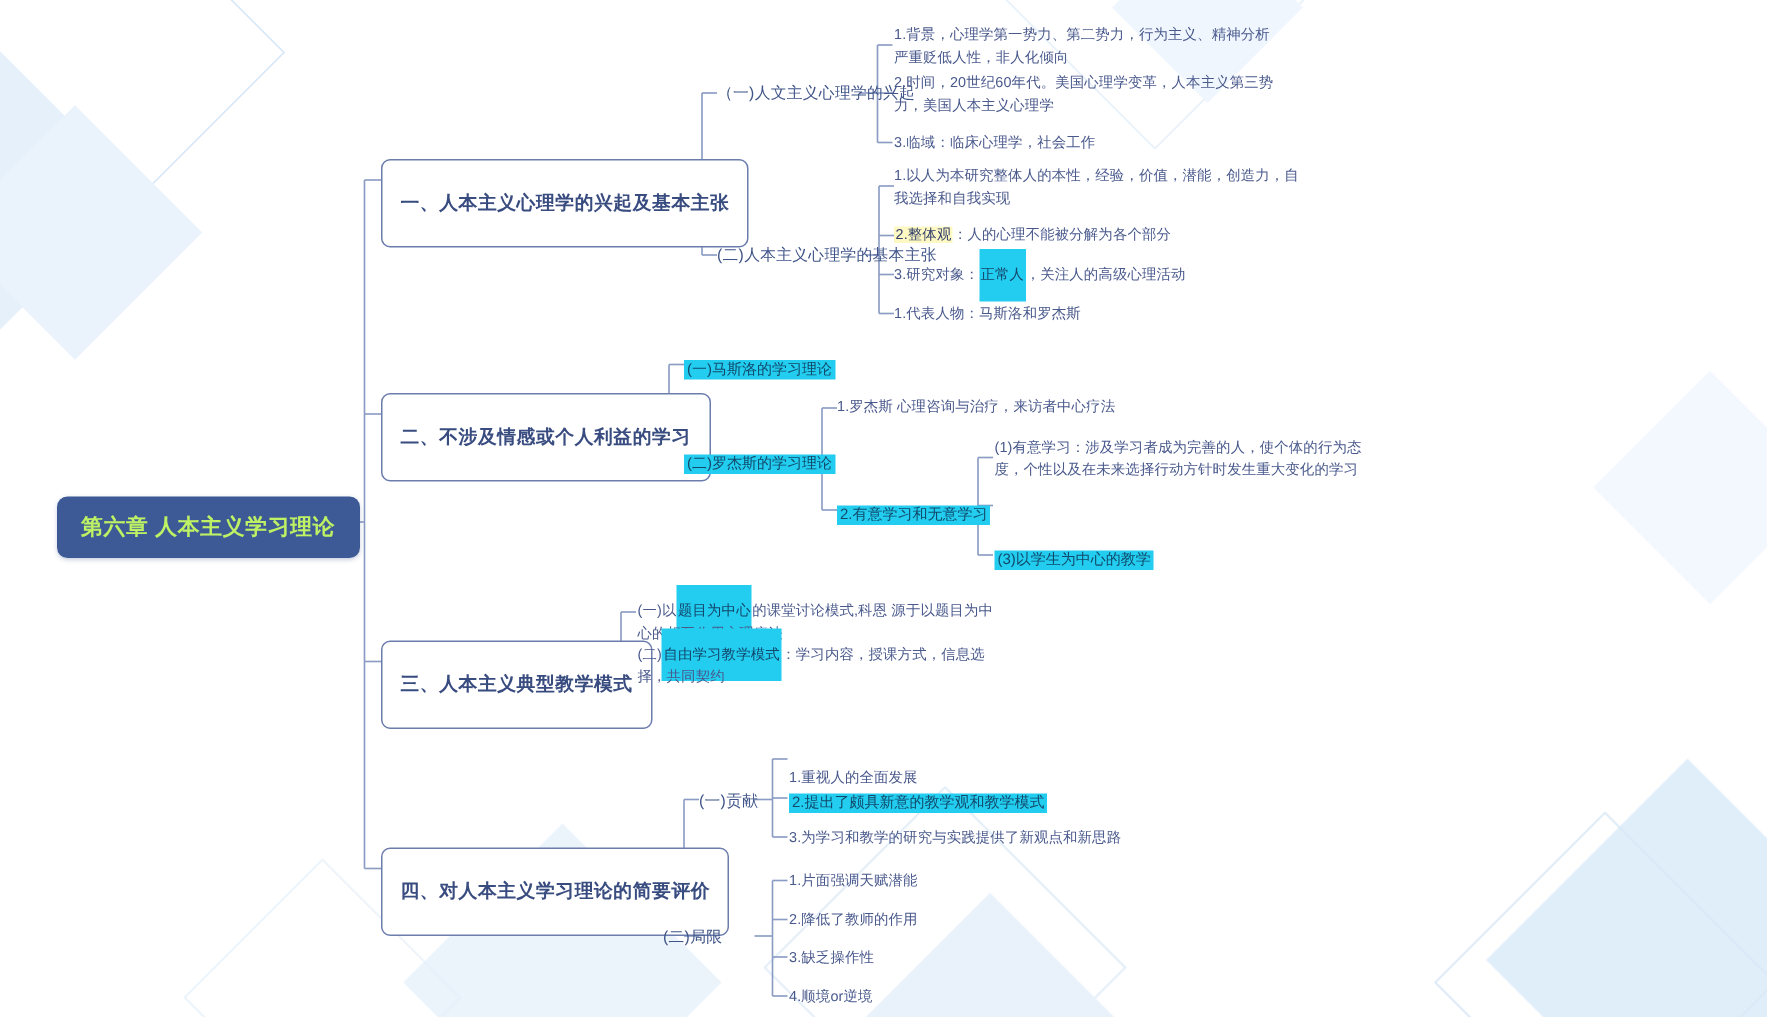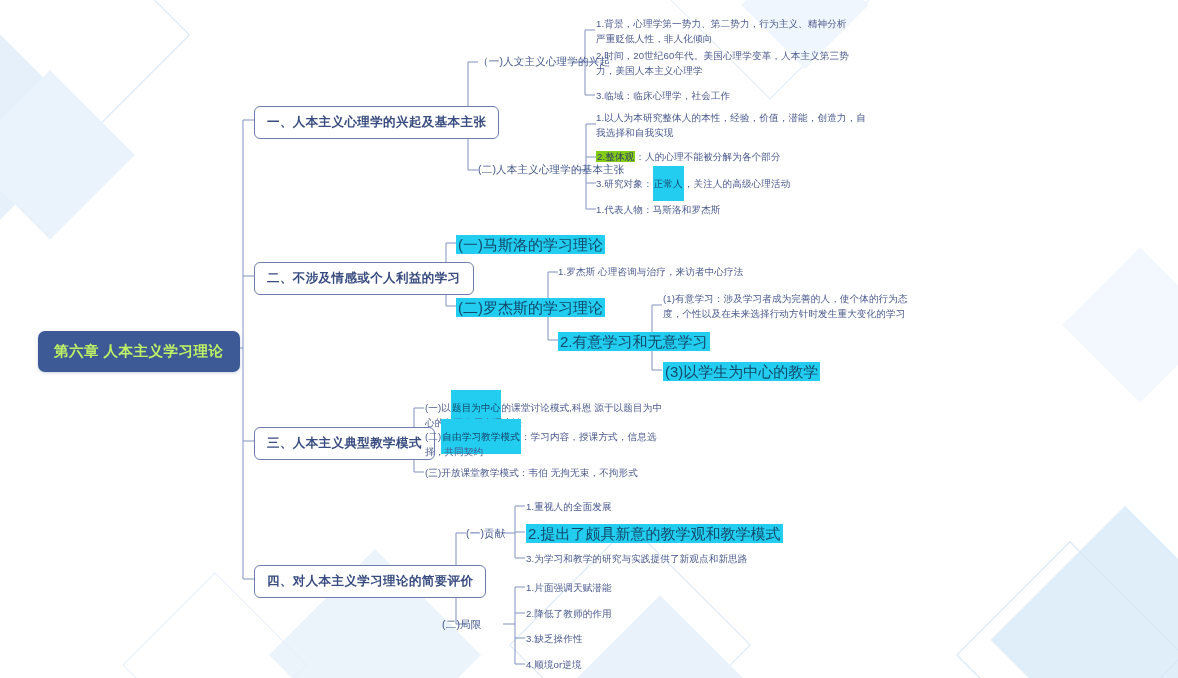--- a/index.html
+++ b/index.html
@@ -34,44 +34,44 @@
   }
 
   
   .l1-node {
     background:#ffffff;
     border:1px solid #6b7cad;
     border-radius:6px;
     color:#394c80;
     font-size:12.5px;
     font-weight:bold;
-    padding:7px 12px;
+    padding:20px 12px;
     letter-spacing:.4px;
     text-align:right;
   }
 
   
   .l2-node {
     color:#3f5488;
     font-size:10.5px;
     letter-spacing:.2px;
   }
 
   
   .leaf-node {
     color:#49598c;
     font-size:9.6px;
     line-height:1.55;
     white-space:normal;
     letter-spacing:.1px;
   }
 
-  .hl-yellow { background:#84cc16; color:#33406b; padding:0 1px; }
+  .hl-yellow { background:#fef9c3; color:#33406b; padding:0 1px; }
   .hl-cyan   { background:#22cdf0; color:#14466b; padding:12px 1px; }
-  .cyan-text { background:#22cdf0; color:#124a6b; padding:1px 2px; font-size:15px;margin-top:24px; }
+  .cyan-text { background:#22cdf0; color:#124a6b; padding:1px 2px; font-size:10px;margin-top:24px; }
 </style>
 </head>
 <body>
 
 <div id="bg-deco">
   <svg width="1178" height="678" viewBox="0 0 1178 678">
     <g opacity="0.55">
       <rect x="-40" y="-60" width="190" height="190" transform="rotate(45 55 35)" fill="none" stroke="#bcd9f2" stroke-width="1.2"></rect>
       <rect x="-70" y="60" width="135" height="135" transform="rotate(45 -2 127)" fill="#cfe4f7"></rect>
       <rect x="-10" y="95" width="120" height="120" transform="rotate(45 50 155)" fill="#d9eaf9"></rect>
@@ -207,28 +207,27 @@
   <div class="node l1-node" style="left:254px; top:427px;">三、人本主义典型教学模式</div>
 
   <div class="node leaf-node" style="left:425px; top:401px; width:245px;">
     <span>(一)以</span><span class="hl-cyan">题目为中心</span><span>的课堂讨论模式,科恩 源于以题目为中心的相互作用心理疗法</span>
   </div>
 
   <div class="node leaf-node" style="left:425px; top:430px; width:245px;">
     <span>(二)</span><span class="hl-cyan">自由学习教学模式</span><span>：学习内容，授课方式，信息选择，共同契约</span>
   </div>
 
-  <div class="node leaf-node" style="left:425px; top:466px; width:250px;">(三)开放课堂教学模式：韦伯 无拘无束，不拘形式</div>
 
   <div class="node l1-node" style="left:254px; top:565px;">四、对人本主义学习理论的简要评价</div>
 
   <div class="node l2-node" style="left:466px; top:527px;">(一)贡献</div>
   <div class="node l2-node" style="left:442px; top:618px;">(二)局限</div>
 
-  <div class="node leaf-node" style="left:526px; top:500px;text-align:center;">1.重视人的全面发展</div>
+  <div class="node leaf-node" style="left:526px; top:512px;text-align:center;">1.重视人的全面发展</div>
   <div class="node" style="left:526px; top:525px;">
     <span class="cyan-text">2.提出了颇具新意的教学观和教学模式</span>
   </div>
   <div class="node leaf-node" style="left:526px; top:552px;">3.为学习和教学的研究与实践提供了新观点和新思路</div>
 
   <div class="node leaf-node" style="left:526px; top:581px;">1.片面强调天赋潜能</div>
   <div class="node leaf-node" style="left:526px; top:607px;">2.降低了教师的作用</div>
   <div class="node leaf-node" style="left:526px; top:632px;">3.缺乏操作性</div>
   <div class="node leaf-node" style="left:526px; top:658px;">4.顺境or逆境</div>
 

